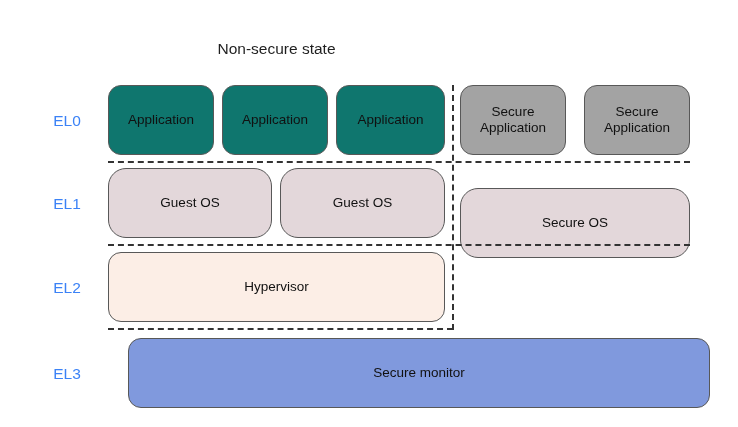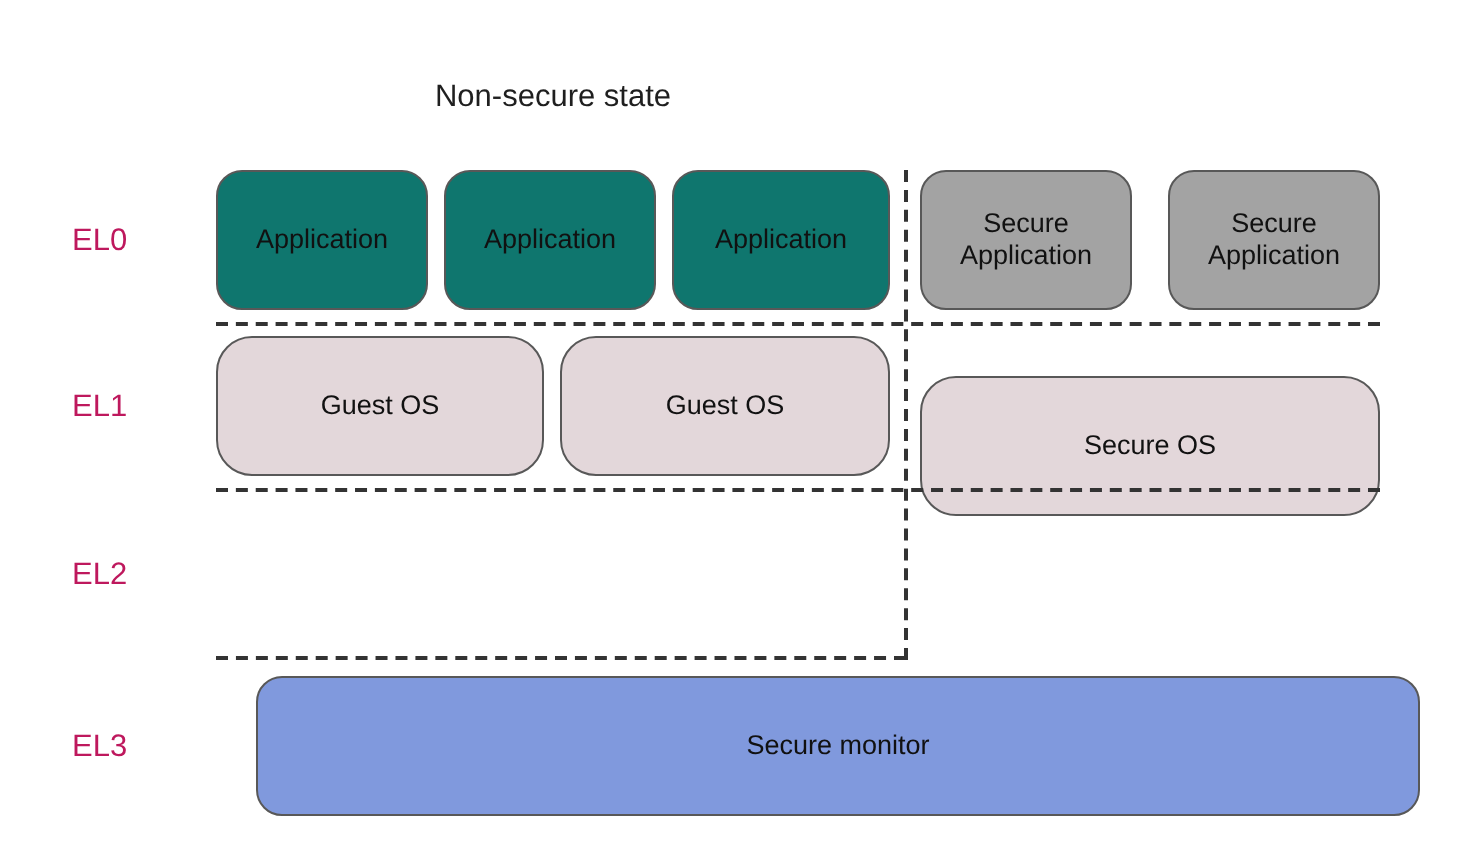--- a/index.html
+++ b/index.html
@@ -43,22 +43,22 @@
     top: 41px;
     width: 230px;
   }
 
   
   .el-label {
     position: absolute;
     left: 36px;
     width: 62px;
     font-size: 15.5px;
-    color: #be185d;
-    text-align: left;
+    color: #3b82f6;
+    text-align: center;
     line-height: 1;
   }
   #el-label-0 { top: 113px; }
   #el-label-1 { top: 196px; }
   #el-label-2 { top: 280px; }
   #el-label-3 { top: 366px; }
 
   
   .box {
     position: absolute;
@@ -134,20 +134,21 @@
   <div class="box app row-el0" id="box-app-1">Application</div>
   <div class="box app row-el0" id="box-app-2">Application</div>
   <div class="box app row-el0" id="box-app-3">Application</div>
   <div class="box secureapp row-el0" id="box-secure-app-1">Secure Application</div>
   <div class="box secureapp row-el0" id="box-secure-app-2">Secure Application</div>
 
   <div class="box os row-el1" id="box-guest-os-1">Guest OS</div>
   <div class="box os row-el1" id="box-guest-os-2">Guest OS</div>
   <div class="box os row-el1" id="box-secure-os">Secure OS</div>
 
+  <div class="box hyp row-el2" id="box-hypervisor">Hypervisor</div>
 
   <div class="box monitor row-el3" id="box-secure-monitor">Secure monitor</div>
 
   <div class="hdash" id="dash-el0-el1"></div>
   <div class="hdash" id="dash-el1-el2"></div>
   <div class="hdash" id="dash-el2-el3"></div>
   <div class="vdash" id="dash-state-divider"></div>
 
 </div>
 

